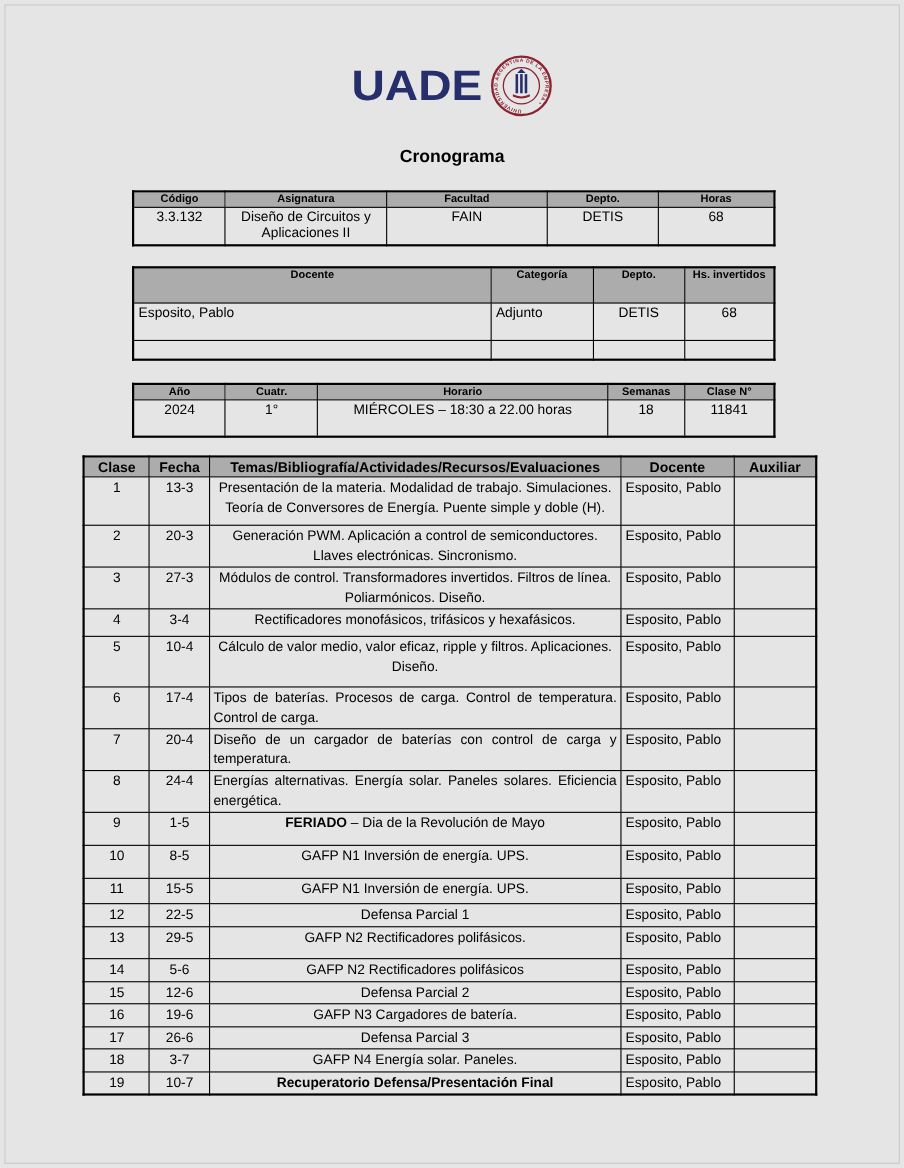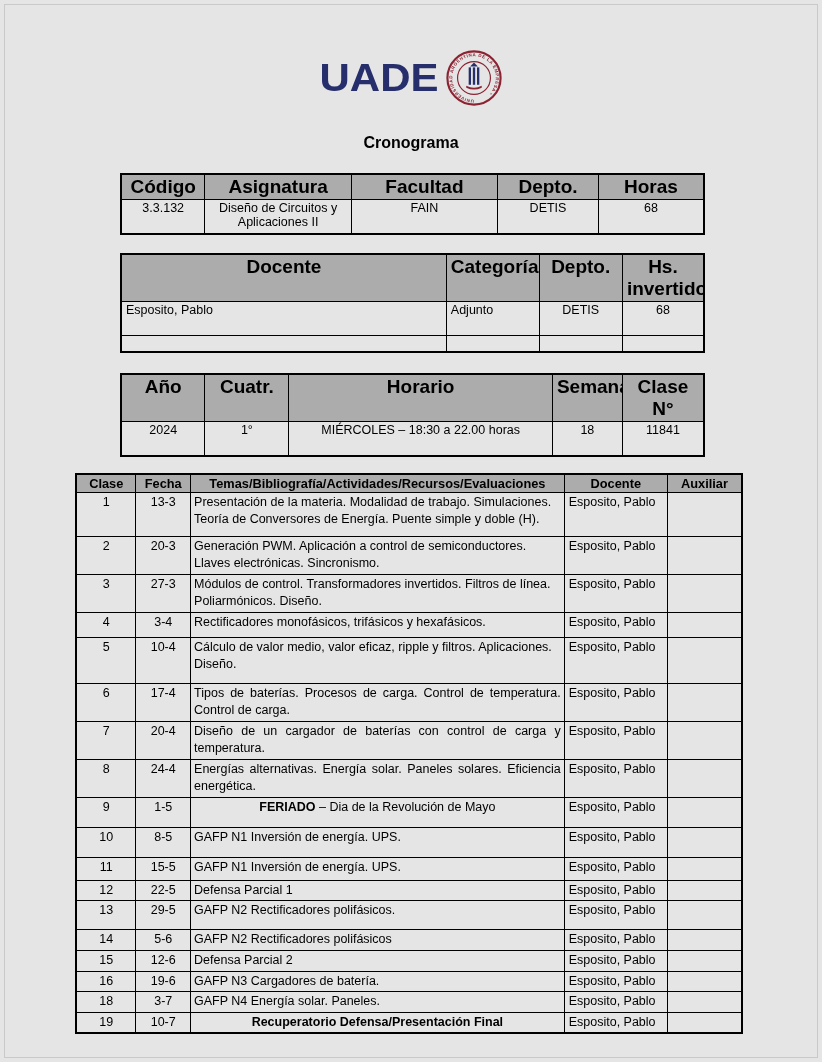--- a/index.html
+++ b/index.html
@@ -48,21 +48,21 @@
 
   
   table { border-collapse: collapse; table-layout: fixed; }
   td, th {
     border: 1px solid #000;
     font-size: 12.5px;
     padding: 1px 4px;
     vertical-align: top;
     overflow: hidden;
   }
-  th { background: #acacac; font-weight: bold; text-align: center; font-size: 19px; }
+  th { background: #acacac; font-weight: bold; text-align: center; font-size: 10px; }
   .outer { border: 2px solid #000; }
   .center { text-align: center; }
   .bold { font-weight: bold; }
 
   .small-table { width: 585px; margin-left: 120px; }
   .t1 { margin-top: 21px; }
   .t2 { margin-top: 18px; }
   .t3 { margin-top: 20px; }
 
   .t1 td { text-align: center; height: 36px; }
@@ -70,21 +70,21 @@
   .t2 td { height: 20px; text-align: left; }
   .t2 td.center { text-align: center; }
   .t2 tr.empty-row td { height: 17px; }
   .t3 td { text-align: center; height: 19px; }
 
   
   .main-table { width: 668px; margin-left: 75px; margin-top: 16px; }
   .main-table th { font-size: 12.8px; padding: 1px 2px; white-space: nowrap; height: 18px; }
   .main-table td { line-height: 1.4; }
   .c-clase, .c-fecha { text-align: center; }
-  .c-tema { padding-left: 3px; padding-right: 3px; }
+  .c-tema { padding-left: 3px; padding-right: 3px; text-align: center; }
   .c-docente { white-space: nowrap; }
 
   tbody tr:nth-child(1)  td { height: 44px; }
   tbody tr:nth-child(2)  td { height: 34px; }
   tbody tr:nth-child(3)  td { height: 34px; }
   tbody tr:nth-child(4)  td { height: 25px; }
   tbody tr:nth-child(5)  td { height: 46px; }
   tbody tr:nth-child(6)  td { height: 34px; }
   tbody tr:nth-child(7)  td { height: 34px; }
   tbody tr:nth-child(8)  td { height: 37px; }
@@ -338,20 +338,27 @@
           <td class="c-auxiliar"></td>
         </tr>
         <tr>
           <td class="c-clase">16</td>
           <td class="c-fecha">19-6</td>
           <td class="c-tema">GAFP N3 Cargadores de batería.</td>
           <td class="c-docente">Esposito, Pablo</td>
           <td class="c-auxiliar"></td>
         </tr>
         <tr>
+          <td class="c-clase">17</td>
+          <td class="c-fecha">26-6</td>
+          <td class="c-tema">Defensa Parcial 3</td>
+          <td class="c-docente">Esposito, Pablo</td>
+          <td class="c-auxiliar"></td>
+        </tr>
+        <tr>
           <td class="c-clase">18</td>
           <td class="c-fecha">3-7</td>
           <td class="c-tema">GAFP N4 Energía solar. Paneles.</td>
           <td class="c-docente">Esposito, Pablo</td>
           <td class="c-auxiliar"></td>
         </tr>
         <tr>
           <td class="c-clase">19</td>
           <td class="c-fecha">10-7</td>
           <td class="c-tema center bold">Recuperatorio Defensa/Presentación Final</td>

